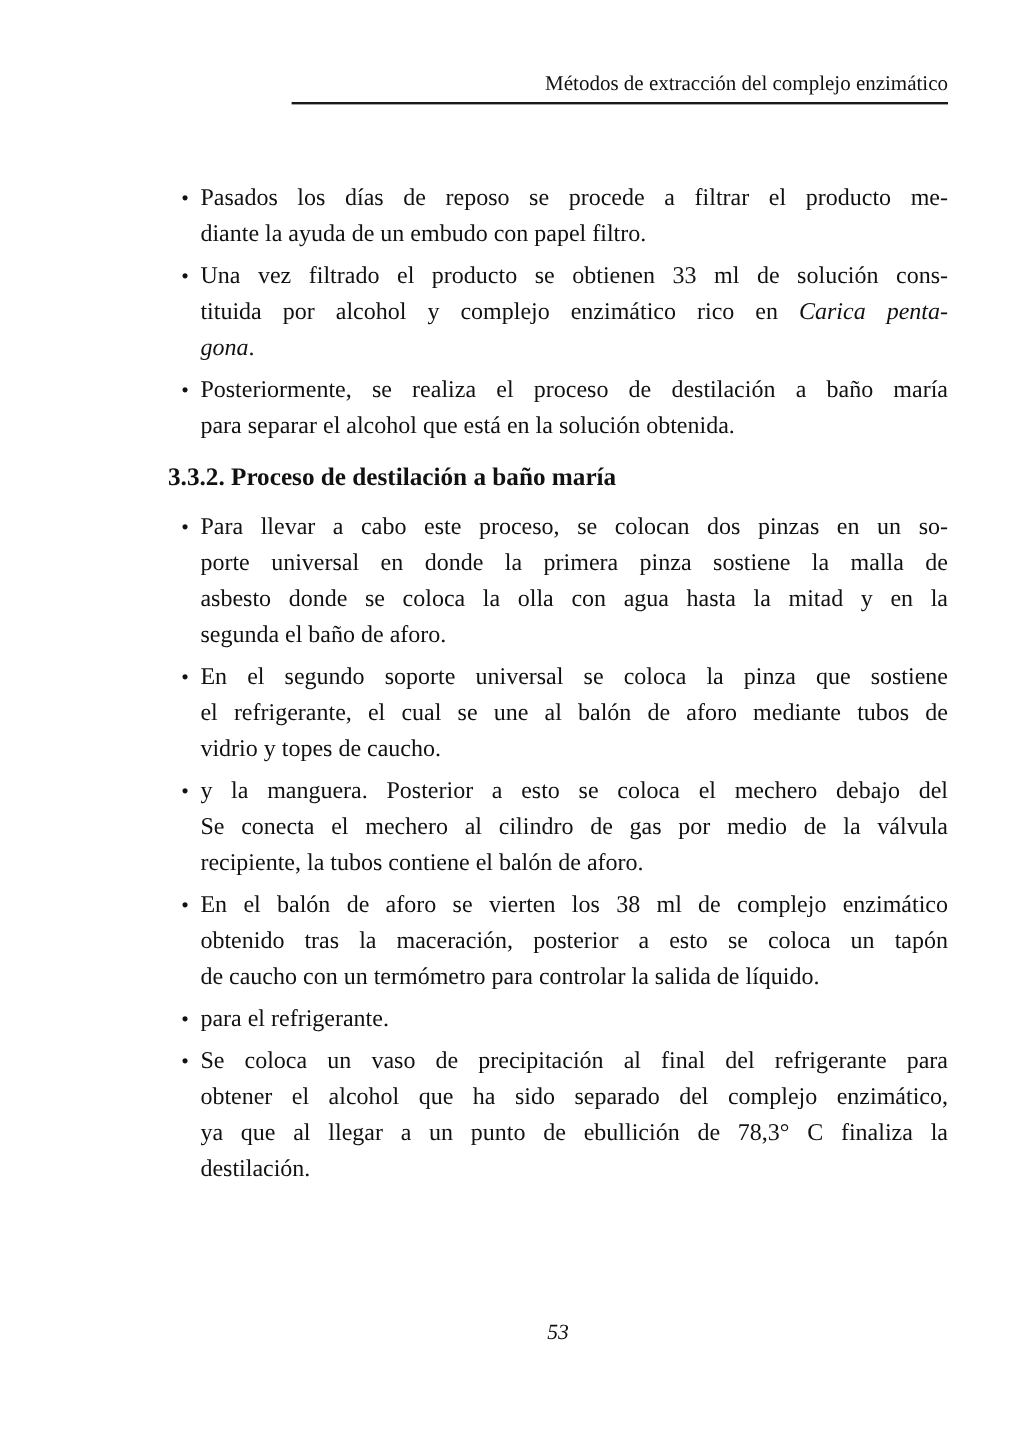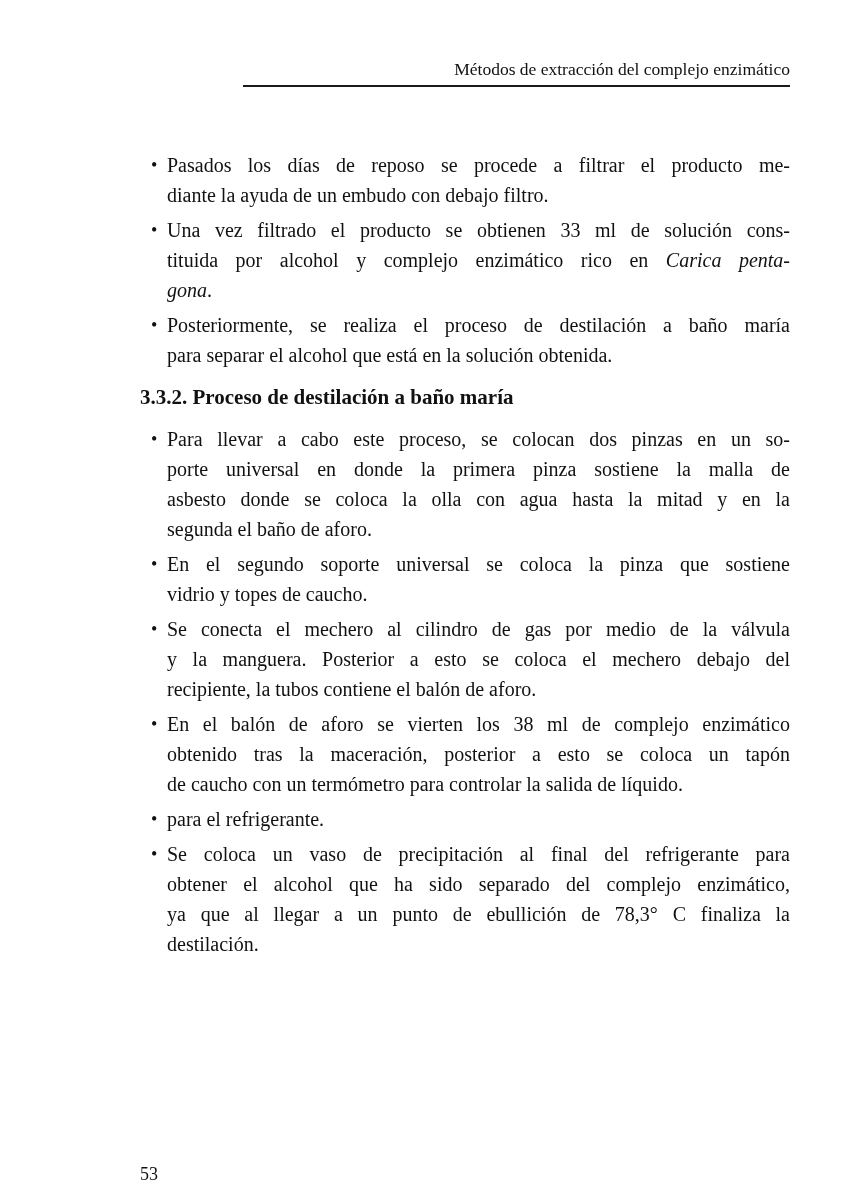--- a/index.html
+++ b/index.html
@@ -68,40 +68,41 @@
   }
   .section-heading {
     margin-top: 12px;
     margin-bottom: 12px;
     font-size: 21px;
     line-height: 30px;
     font-weight: bold;
   }
   .page-number {
     position: absolute;
-    top: 1162px;
+    top: 1098px;
     left: 140px;
     width: 650px;
-    text-align: left;
+    text-align: center;
     font-size: 18px;
     line-height: 24px;
+    font-style: italic;
   }
 </style>
 </head>
 <body>
 
 <div class="page">
   <div class="running-header">Métodos de extracción del complejo enzimático</div>
   <div class="header-rule"></div>
 
   <div class="page-body">
       <div class="bullet">
         <span class="bullet-marker">•</span>
         <div class="line"><span>Pasados los días de reposo se procede a filtrar el producto me-</span></div>
-        <div class="line last"><span>diante la ayuda de un embudo con debajo filtro.</span></div>
+        <div class="line last"><span>diante la ayuda de un embudo con papel filtro.</span></div>
       </div>
       <div class="bullet">
         <span class="bullet-marker">•</span>
         <div class="line"><span>Una vez filtrado el producto se obtienen 33 ml de solución cons-</span></div>
         <div class="line"><span>tituida por alcohol y complejo enzimático rico en </span><span class="italic">Carica penta-</span></div>
         <div class="line last"><span class="italic">gona</span><span>.</span></div>
       </div>
       <div class="bullet">
         <span class="bullet-marker">•</span>
         <div class="line"><span>Posteriormente, se realiza el proceso de destilación a baño maría</span></div>
@@ -111,26 +112,27 @@
       <div class="bullet">
         <span class="bullet-marker">•</span>
         <div class="line"><span>Para llevar a cabo este proceso, se colocan dos pinzas en un so-</span></div>
         <div class="line"><span>porte universal en donde la primera pinza sostiene la malla de</span></div>
         <div class="line"><span>asbesto donde se coloca la olla con agua hasta la mitad y en la</span></div>
         <div class="line last"><span>segunda el baño de aforo.</span></div>
       </div>
       <div class="bullet">
         <span class="bullet-marker">•</span>
         <div class="line"><span>En el segundo soporte universal se coloca la pinza que sostiene</span></div>
+        <div class="line"><span>el refrigerante, el cual se une al balón de aforo mediante tubos de</span></div>
         <div class="line last"><span>vidrio y topes de caucho.</span></div>
       </div>
       <div class="bullet">
         <span class="bullet-marker">•</span>
+        <div class="line"><span>y la manguera. Posterior a esto se coloca el mechero debajo del</span></div>
         <div class="line"><span>Se conecta el mechero al cilindro de gas por medio de la válvula</span></div>
-        <div class="line"><span>y la manguera. Posterior a esto se coloca el mechero debajo del</span></div>
         <div class="line last"><span>recipiente, la tubos contiene el balón de aforo.</span></div>
       </div>
       <div class="bullet">
         <span class="bullet-marker">•</span>
         <div class="line"><span>En el balón de aforo se vierten los 38 ml de complejo enzimático</span></div>
         <div class="line"><span>obtenido tras la maceración, posterior a esto se coloca un tapón</span></div>
         <div class="line last"><span>de caucho con un termómetro para controlar la salida de líquido.</span></div>
       </div>
       <div class="bullet">
         <span class="bullet-marker">•</span>

